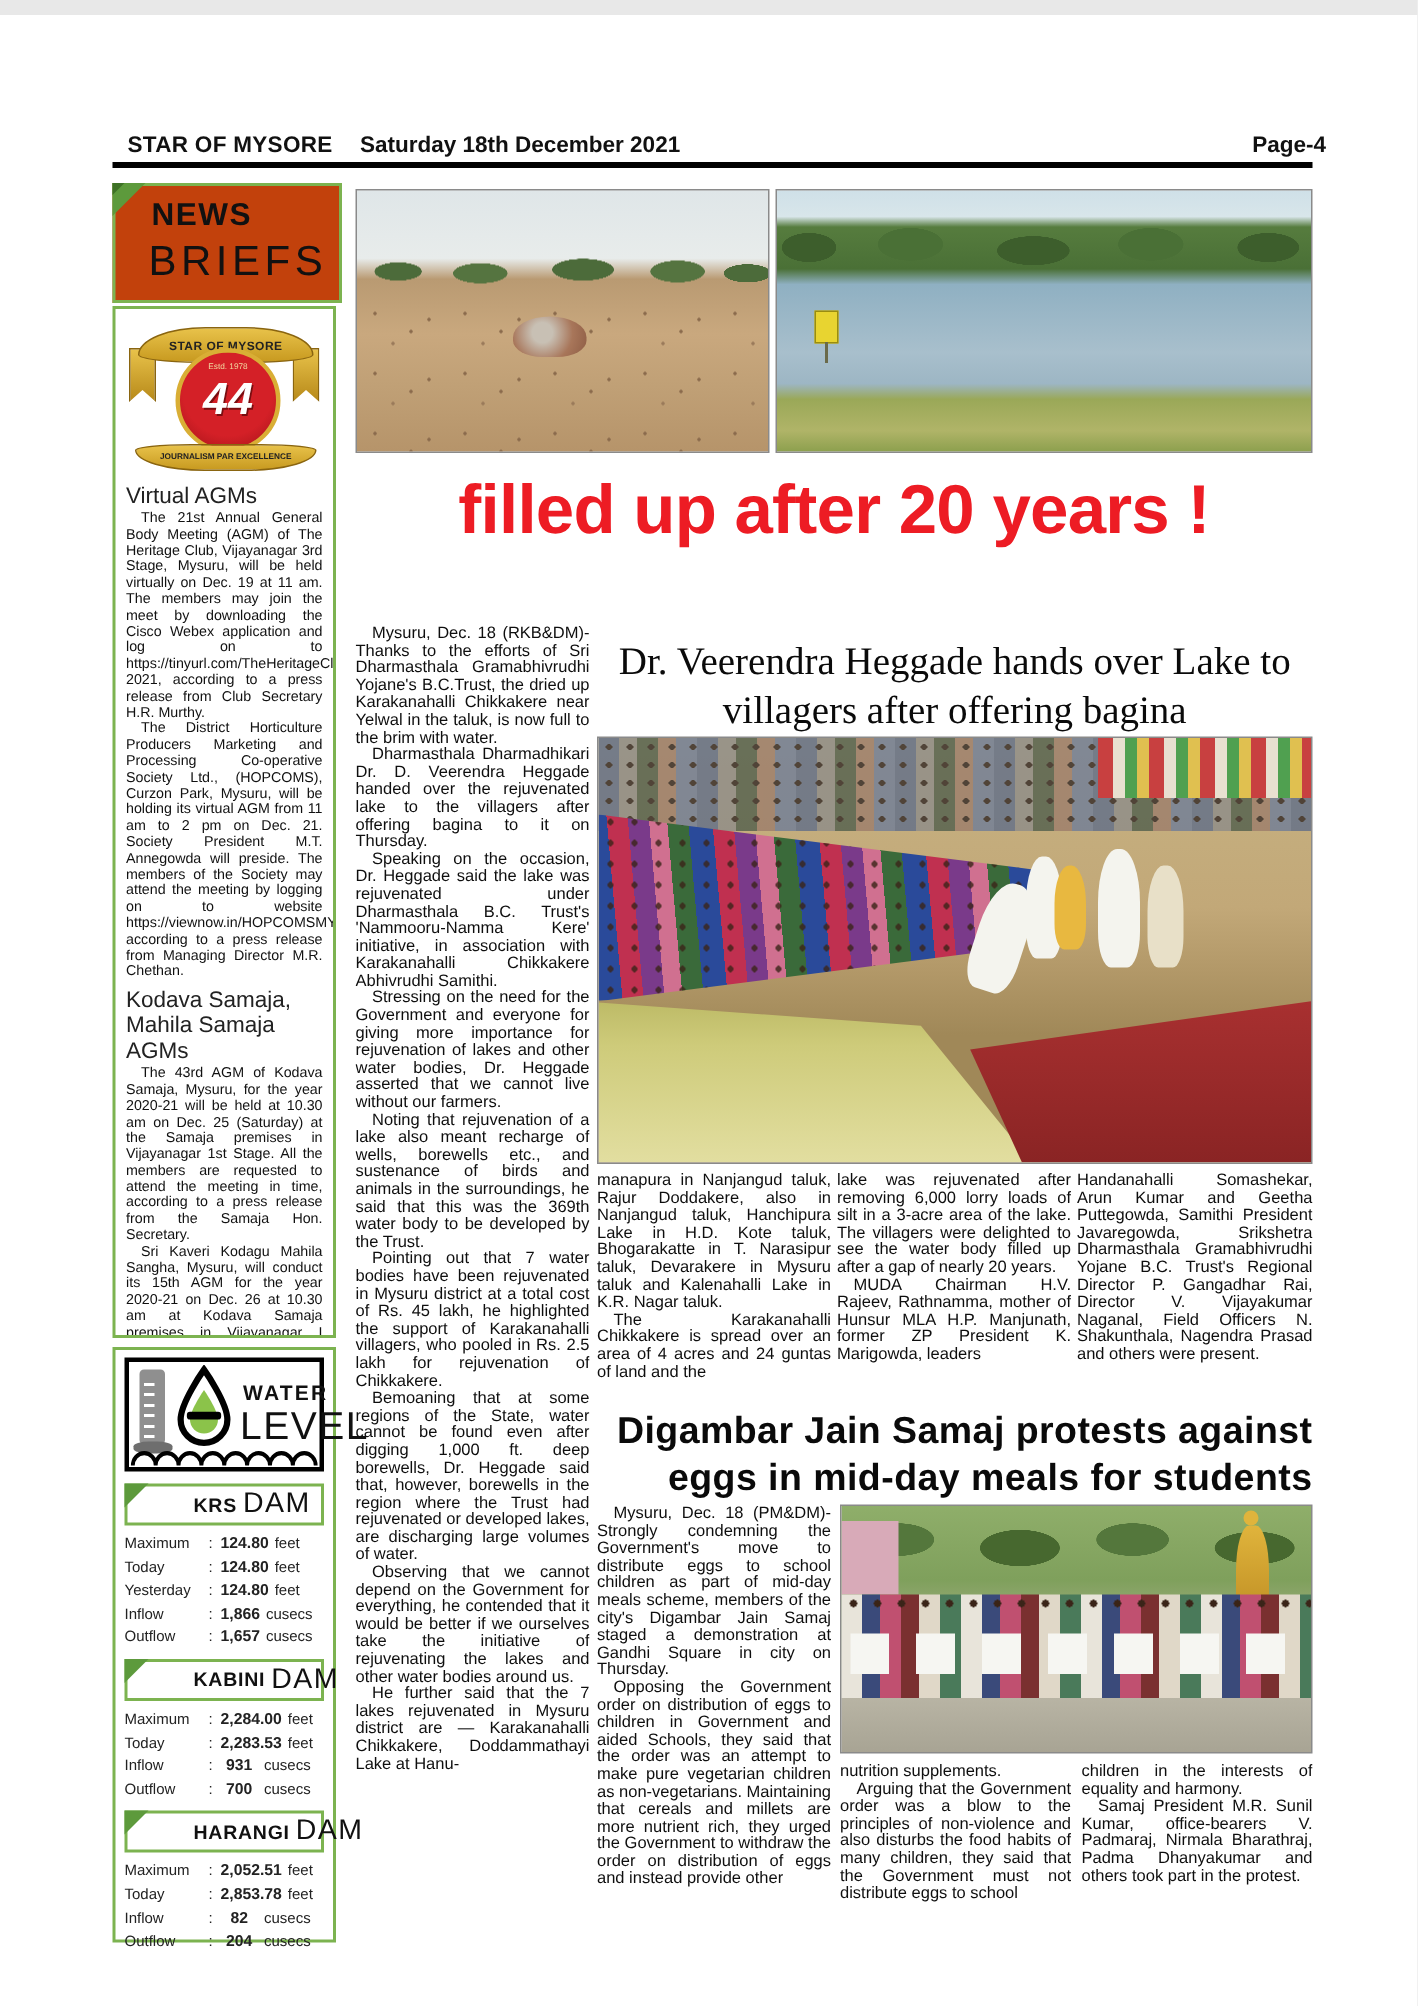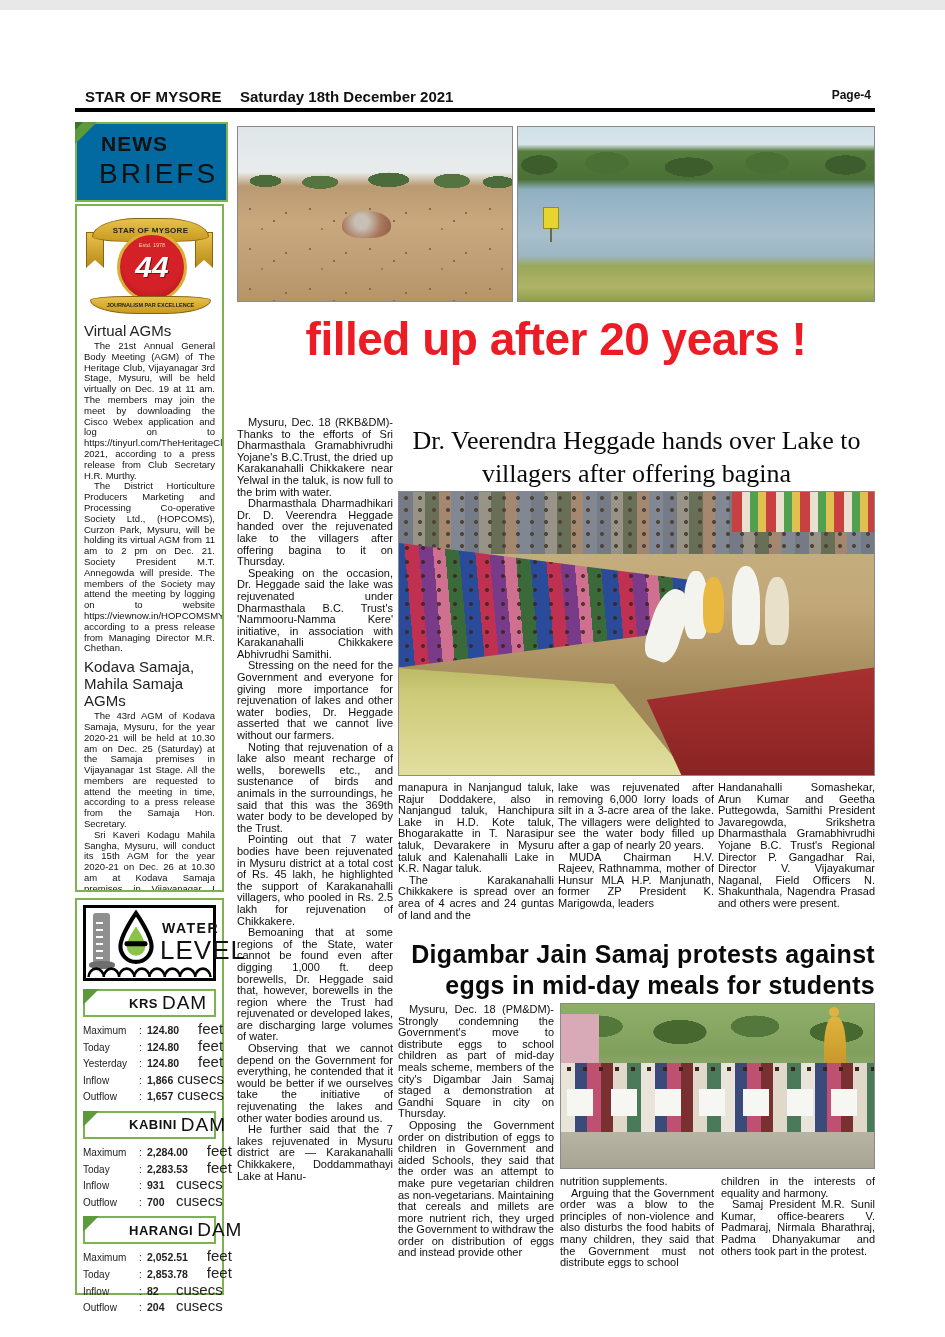--- a/index.html
+++ b/index.html
@@ -2,25 +2,25 @@
 <html><head>
 <meta charset="utf-8">
 <style>
   html,body{margin:0;padding:0;background:#e8e8e8;}
   .page{position:relative;width:945px;height:1337px;background:#ffffff;margin:10px auto;
         font-family:"Liberation Sans","DejaVu Sans",sans-serif;color:#111;overflow:hidden;}
 
   
   .mast-paper{position:absolute;left:85px;top:78px;font-size:15px;font-weight:bold;letter-spacing:.2px;}
   .mast-date{position:absolute;left:240px;top:78px;font-size:15px;font-weight:bold;}
-  .mast-page{position:absolute;right:74px;top:78px;font-size:12px;font-weight:bold;}
+  .mast-page{position:absolute;right:61px;top:78px;font-size:15px;font-weight:bold;}
   .mast-rule{position:absolute;left:75px;top:98px;width:800px;height:4px;background:#000;}
 
   
-  .briefs-title{position:absolute;left:75px;top:112px;width:149px;height:76px;border:2px solid #7cb350;background:#0369a1;}
+  .briefs-title{position:absolute;left:75px;top:112px;width:149px;height:76px;border:2px solid #7cb350;background:#c2410c;}
   .corner-flag{position:absolute;top:-2px;left:-2px;width:0;height:0;
      border-top:22px solid #5d9a3c;border-right:22px solid transparent;}
   .corner-flag:after{content:"";position:absolute;left:0;top:-22px;width:0;height:0;
      border-top:8px solid #3e7226;border-right:8px solid transparent;}
   .briefs-news{position:absolute;left:24px;top:8px;font-size:21px;font-weight:bold;letter-spacing:1px;}
   .briefs-briefs{position:absolute;left:22px;top:34px;font-size:28px;font-weight:400;letter-spacing:3px;}
 
   .briefs-box{position:absolute;left:75px;top:194px;width:149px;height:688px;border:2px solid #7cb350;
      background:#fff;padding:4px 7px;box-sizing:border-box;overflow:hidden;}
   .brief-h{font-size:15px;line-height:17px;font-weight:400;color:#222;margin:4px 0 2px 0;}
@@ -56,22 +56,22 @@
   .wl-level{position:absolute;left:74px;top:27px;font-size:26px;font-weight:300;letter-spacing:1px;}
   .wl-waves{position:absolute;left:0;bottom:0;width:100%;height:13px;}
 
   .dam-header{position:relative;border:2px solid #7cb350;background:#fff;height:24px;margin:6px 0 5px 0;
      display:flex;align-items:center;padding-left:24px;}
   .dam-flag{position:absolute;top:-2px;left:-2px;width:0;height:0;border-top:16px solid #5d9a3c;border-right:16px solid transparent;}
   .dam-bold{font-size:13px;font-weight:bold;letter-spacing:.5px;padding-left:20px;}
   .dam-rest{font-size:19px;font-weight:300;margin-left:4px;letter-spacing:1px;}
   .dam-row{display:grid;grid-template-columns:56px 8px 1fr 40px;align-items:baseline;
      font-size:10px;line-height:14.6px;color:#222;}
-  .dam-row .v{font-weight:bold;text-align:left;font-size:10.5px;padding-right:4px;}
-  .dam-row .u{font-size:15px;text-align:right;}
+  .dam-row .v{font-weight:bold;text-align:center;font-size:10.5px;padding-right:4px;}
+  .dam-row .u{font-size:10px;}
 
   
   .photo{position:absolute;border:1px solid #8a8a8a;box-sizing:border-box;overflow:hidden;}
   
   .photo-dry{left:237px;top:116px;width:276px;height:176px;
      background:linear-gradient(180deg,#dfe6e8 0%,#e8eceb 26%,#b99a72 34%,#c9a87e 55%,#c0a076 75%,#b6946a 100%);}
   .dry-trees{position:absolute;left:0;top:24%;width:100%;height:14%;
      background-image:radial-gradient(ellipse 26px 10px at 10% 50%,#4c6b3a 60%,transparent 61%),
        radial-gradient(ellipse 30px 11px at 30% 55%,#557440 60%,transparent 61%),
        radial-gradient(ellipse 34px 12px at 55% 45%,#4c6b3a 60%,transparent 61%),

